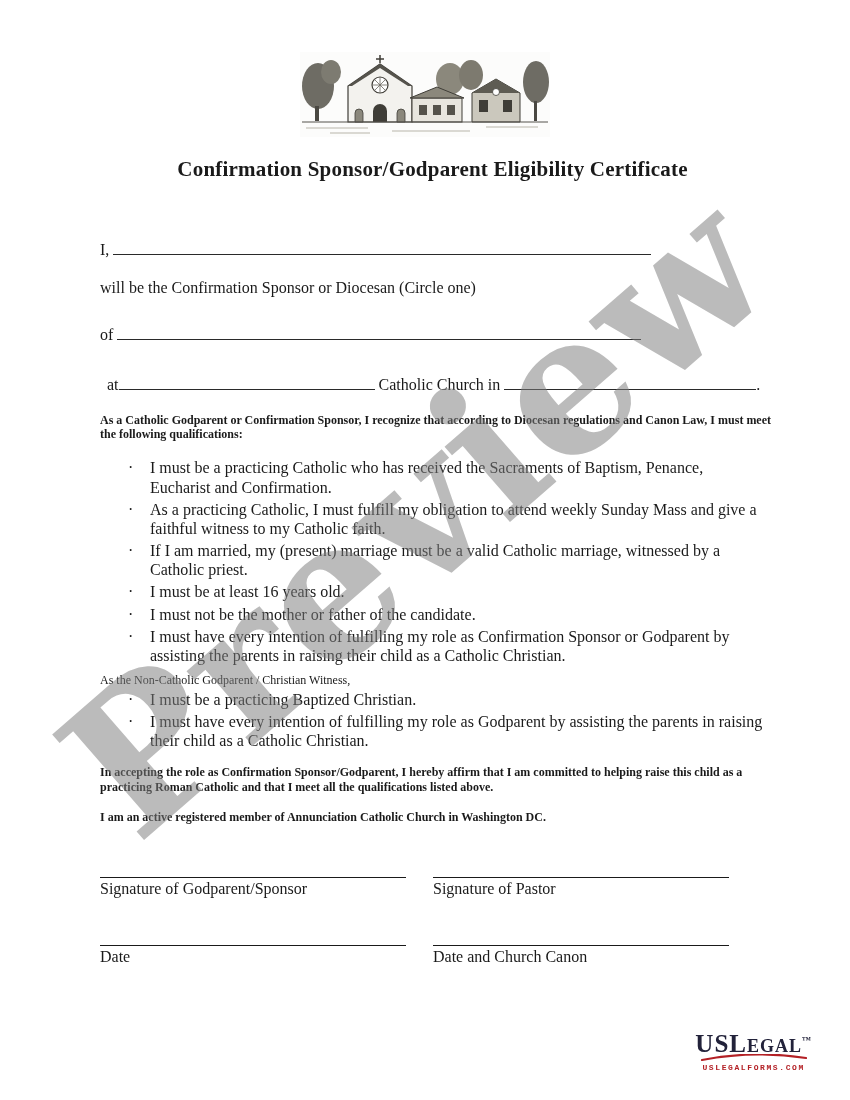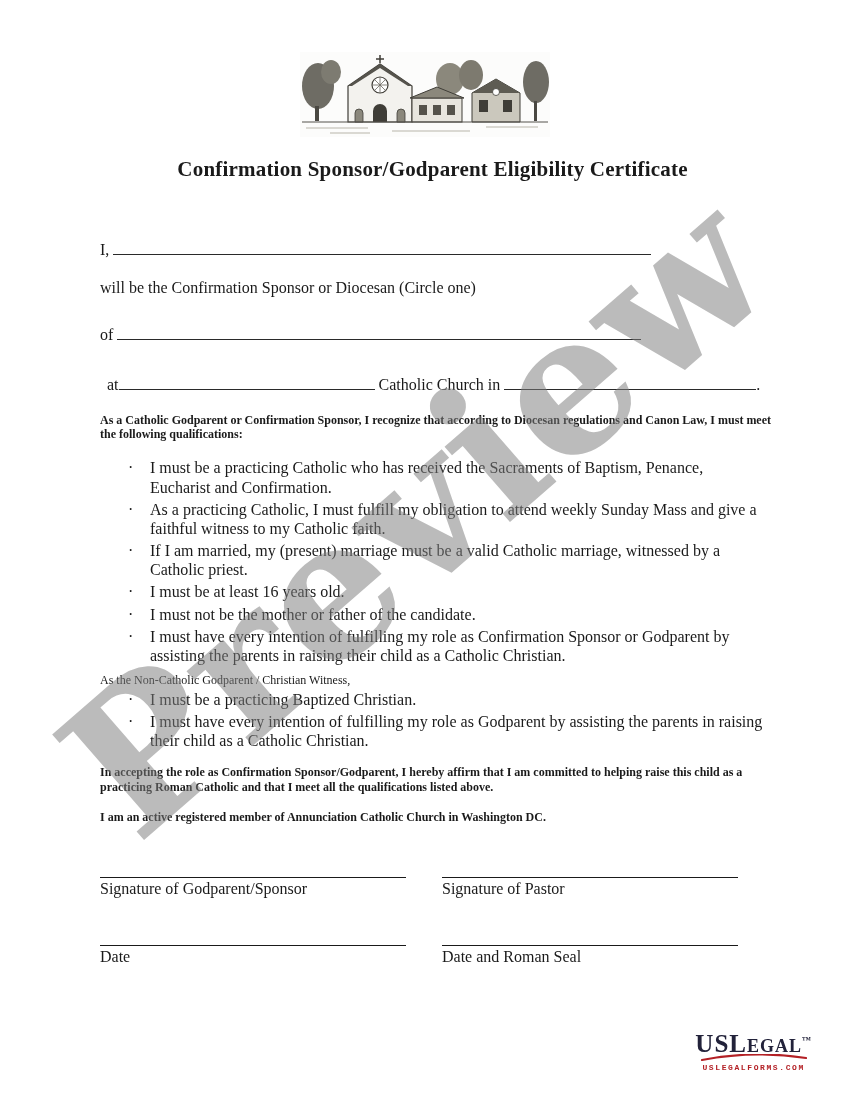--- a/index.html
+++ b/index.html
@@ -67,21 +67,21 @@
   .bullet-item { display:flex; font-size:16px; line-height:1.2; margin-bottom:3px; }
   .bullet-mark { width:22px; flex:0 0 22px; }
   .bullet-text { flex:1; }
 
   .noncath-heading { font-size:12px; line-height:1.2; margin-bottom:2px; }
 
   .affirm   { margin-top:15px; margin-bottom:16px; width:675px; }
   .member   { margin-bottom:28px; width:640px; }
 
   
-  .sig-grid { display:flex; gap:36px; }
+  .sig-grid { display:flex; gap:27px; }
   .sig-col  { }
   .sig-col.left  { width:306px; }
   .sig-col.right { width:296px; }
   .sig-line { border-bottom:1.5px solid #1a1a1a; height:26px; }
   .sig-line.second { height:48px; }
   .sig-label { font-size:16px; padding-top:2px; }
 
   
   .uslegal-logo {
     position:absolute;
@@ -227,21 +227,21 @@
     <div class="sig-col left">
       <div class="sig-line"></div>
       <div class="sig-label">Signature of Godparent/Sponsor</div>
       <div class="sig-line second"></div>
       <div class="sig-label">Date</div>
     </div>
     <div class="sig-col right">
       <div class="sig-line"></div>
       <div class="sig-label">Signature of Pastor</div>
       <div class="sig-line second"></div>
-      <div class="sig-label">Date and Roman Seal</div>
+      <div class="sig-label">Date and Church Canon</div>
     </div>
   </div>
 
   <div class="uslegal-logo">
     <div class="brand-line">
       <span>USLegal</span><span class="tm">™</span>
     </div>
     <svg class="swoosh" width="108" height="8" viewBox="0 0 108 8">
       <path d="M2 6 Q 54 -4 106 4" stroke="#b32025" stroke-width="2.2" fill="none" stroke-linecap="round"></path>
     </svg>

